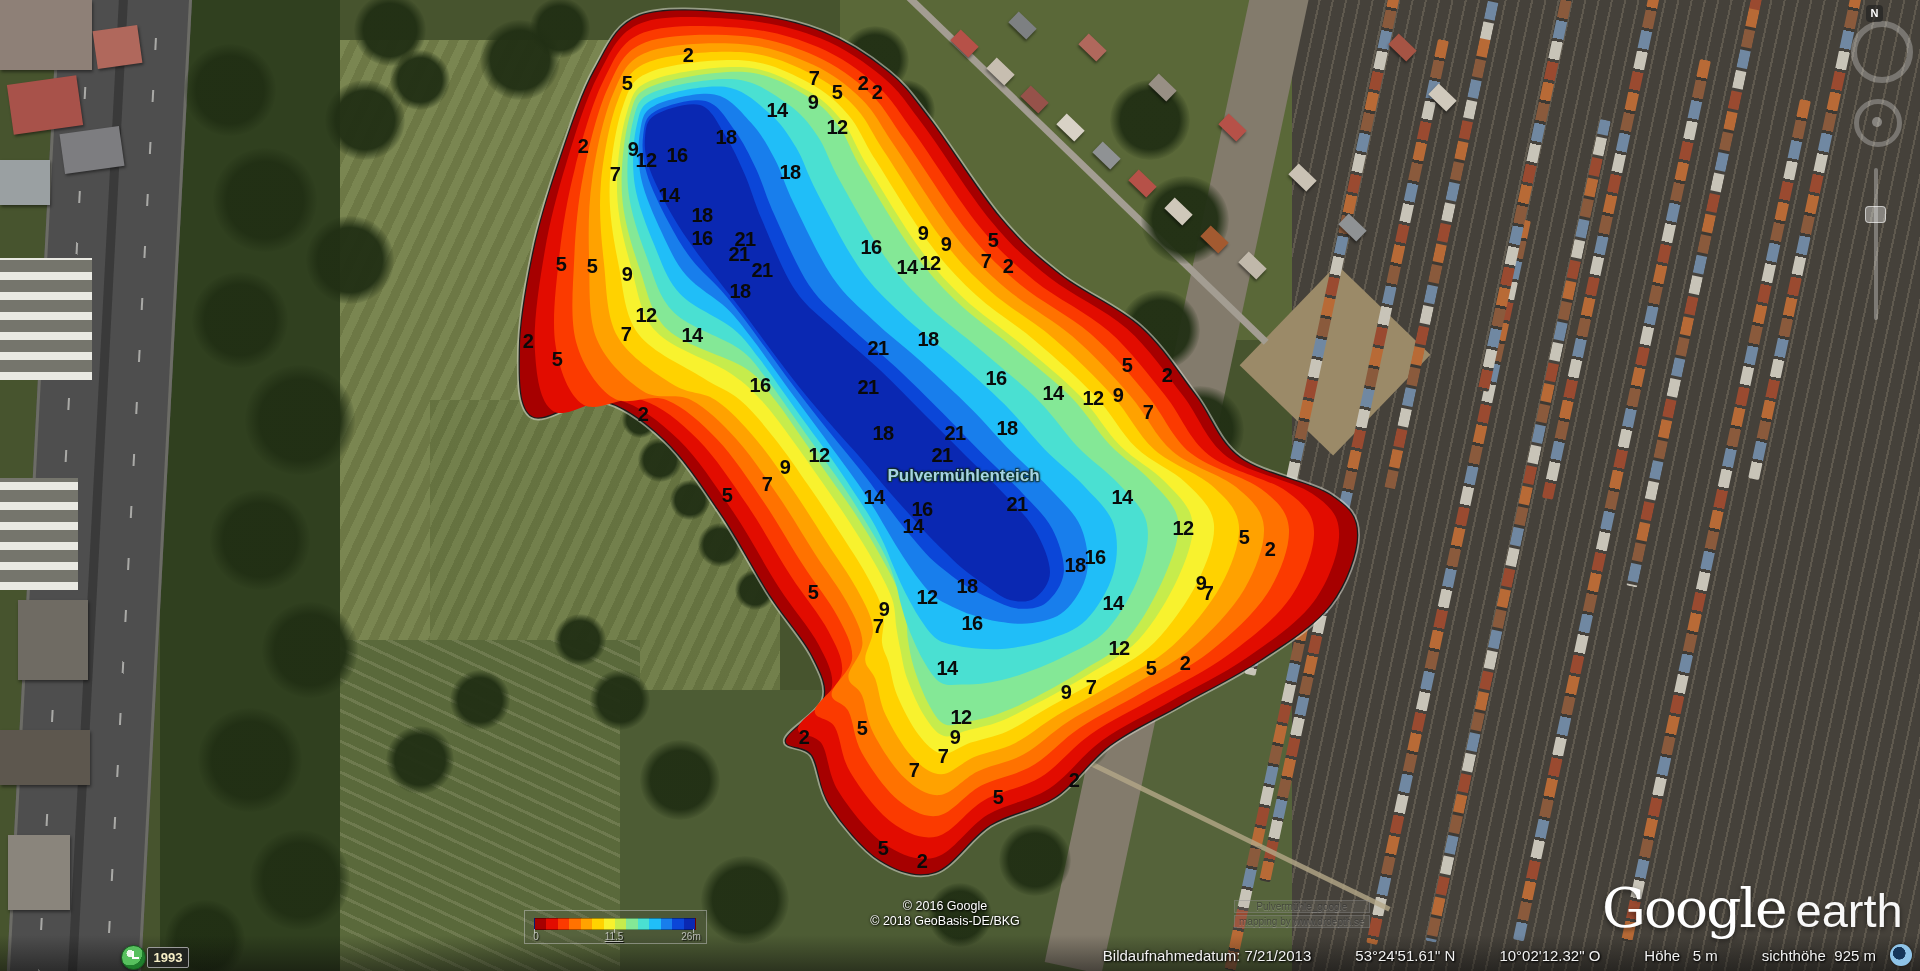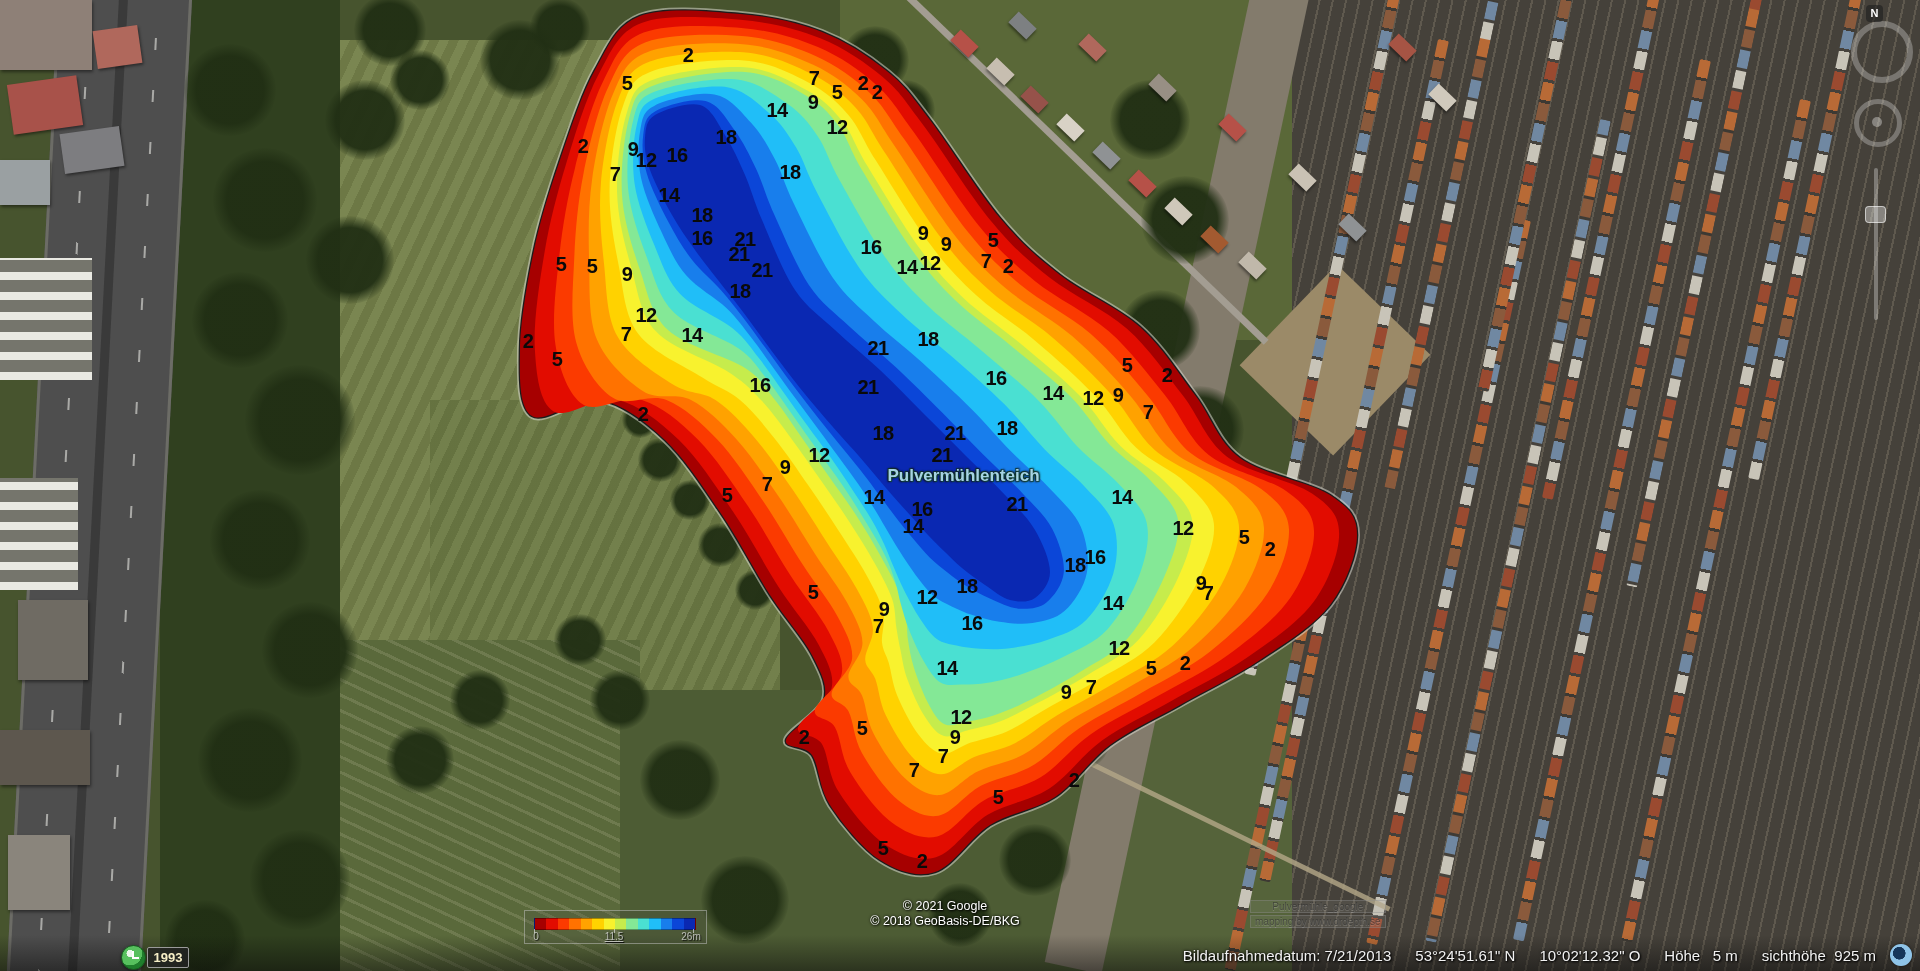--- a/index.html
+++ b/index.html
@@ -35,31 +35,31 @@
     border:1px solid rgba(210,210,210,.45);background:rgba(70,70,70,.18);}
   #legend-bar{position:absolute;left:9px;top:7px;width:160px;height:10px;border:1px solid rgba(0,0,0,.35);}
   .legend-tick{position:absolute;top:18px;width:1px;height:4px;background:rgba(220,220,220,.7);}
   .legend-lab{position:absolute;top:20px;transform:translateX(-50%);font-size:10px;color:rgba(225,225,225,.75);
     text-shadow:1px 1px 1px rgba(0,0,0,.8);}
   
   #attrib{position:absolute;left:845px;top:899px;width:200px;text-align:center;z-index:8;color:#fff;
     font-size:12.5px;line-height:15px;text-shadow:0 0 3px #000,1px 1px 2px #000;}
   #wm{position:absolute;left:1234px;top:900px;z-index:8;font-size:10px;color:rgba(45,45,45,.62);text-align:center;}
   #wm div{border:1px solid rgba(140,140,140,.4);background:rgba(170,170,170,.12);padding:0 4px;margin-bottom:2px;
-    text-shadow:0 1px 1px rgba(255,255,255,.25);margin-left:16px;}
+    text-shadow:0 1px 1px rgba(255,255,255,.25);}
   #logo{position:absolute;left:1602px;top:876px;z-index:9;display:flex;align-items:baseline;gap:10px;color:#fff;}
   #logo .g{font-family:"DejaVu Serif",serif;font-size:55px;letter-spacing:-2px;text-shadow:0 2px 5px rgba(0,0,0,.55);}
   #logo .e{font-family:"Liberation Sans",sans-serif;font-size:47px;font-weight:400;opacity:.96;
     text-shadow:0 2px 5px rgba(0,0,0,.55);}
   
   #status-grad{position:absolute;left:0;bottom:0;width:100%;height:36px;z-index:7;
     background:linear-gradient(to top,rgba(8,8,8,.48),rgba(8,8,8,0));}
   #statusbar{position:absolute;right:0;bottom:0;height:32px;z-index:9;display:flex;align-items:center;
     color:#f2f2f2;font-size:15px;text-shadow:0 0 3px #000,1px 1px 2px #000;padding-right:8px;}
-  #statusbar .grp{margin-left:24px;white-space:nowrap;}
+  #statusbar .grp{margin-left:44px;white-space:nowrap;}
   #stream-icon{width:22px;height:22px;border-radius:50%;margin-left:14px;
     background:radial-gradient(circle at 42% 42%,#16365a 0 34%,#8fc4e8 36% 78%,#5d93bd 80% 100%);
     box-shadow:0 0 3px rgba(0,0,0,.6);}
   
   #timebox{position:absolute;left:147px;top:947px;z-index:9;width:40px;height:19px;line-height:19px;text-align:center;
     background:rgba(35,35,35,.8);border:1px solid #9a9a9a;border-radius:2px;color:#f6eec6;
     font-size:13px;font-weight:700;}
   #clock-icon{position:absolute;left:121px;top:945px;z-index:9;width:23px;height:23px;border-radius:50%;
     background:radial-gradient(circle at 35% 32%,#e9f6ea 0 16%,#57c05e 17% 55%,#1f7d2c 56% 100%);
     border:1px solid #145a1e;box-shadow:0 1px 3px rgba(0,0,0,.5);}
@@ -306,26 +306,30 @@
     <div id="legend-bar" style="background: linear-gradient(to right, rgb(166, 0, 0) 0%, rgb(166, 0, 0) 7.1%, rgb(226, 12, 0) 7.1%, rgb(226, 12, 0) 14.3%, rgb(251, 58, 0) 14.3%, rgb(251, 58, 0) 21.4%, rgb(255, 114, 0) 21.4%, rgb(255, 114, 0) 28.6%, rgb(255, 162, 0) 28.6%, rgb(255, 162, 0) 35.7%, rgb(255, 210, 0) 35.7%, rgb(255, 210, 0) 42.9%, rgb(248, 242, 46) 42.9%, rgb(248, 242, 46) 50%, rgb(198, 236, 76) 50%, rgb(198, 236, 76) 57.1%, rgb(132, 232, 150) 57.1%, rgb(132, 232, 150) 64.3%, rgb(74, 224, 210) 64.3%, rgb(74, 224, 210) 71.4%, rgb(32, 190, 248) 71.4%, rgb(32, 190, 248) 78.6%, rgb(24, 126, 236) 78.6%, rgb(24, 126, 236) 85.7%, rgb(11, 70, 216) 85.7%, rgb(11, 70, 216) 92.9%, rgb(10, 40, 178) 92.9%, rgb(10, 40, 178) 100%);"></div>
     <div class="legend-tick" style="left:9px;"></div>
     <div class="legend-tick" style="left:89px;"></div>
     <div class="legend-tick" style="left:168px;"></div>
     <span class="legend-lab" style="left:11px;">0</span>
     <span class="legend-lab" style="left:89px;text-decoration:underline;">11.5</span>
     <span class="legend-lab" style="left:166px;">26m</span>
   </div>
 
   <div id="attrib">
-    <div>© 2021 Google</div>
+    <div>© 2016 Google</div>
     <div>© 2018 GeoBasis-DE/BKG</div>
   </div>
   <div id="wm">
     <div>Pulvermühle_google</div>
     <div>mapping by www.drdepth.se</div>
+  </div>
+  <div id="logo">
+    <span class="g">Google</span>
+    <span class="e">earth</span>
   </div>
 
   <div id="status-grad"></div>
   <div id="statusbar">
     <span class="grp">
       <span>Bildaufnahmedatum:</span>&nbsp;<span>7/21/2013</span>
     </span>
     <span class="grp">53°24'51.61" N</span>
     <span class="grp">10°02'12.32" O</span>
     <span class="grp">

